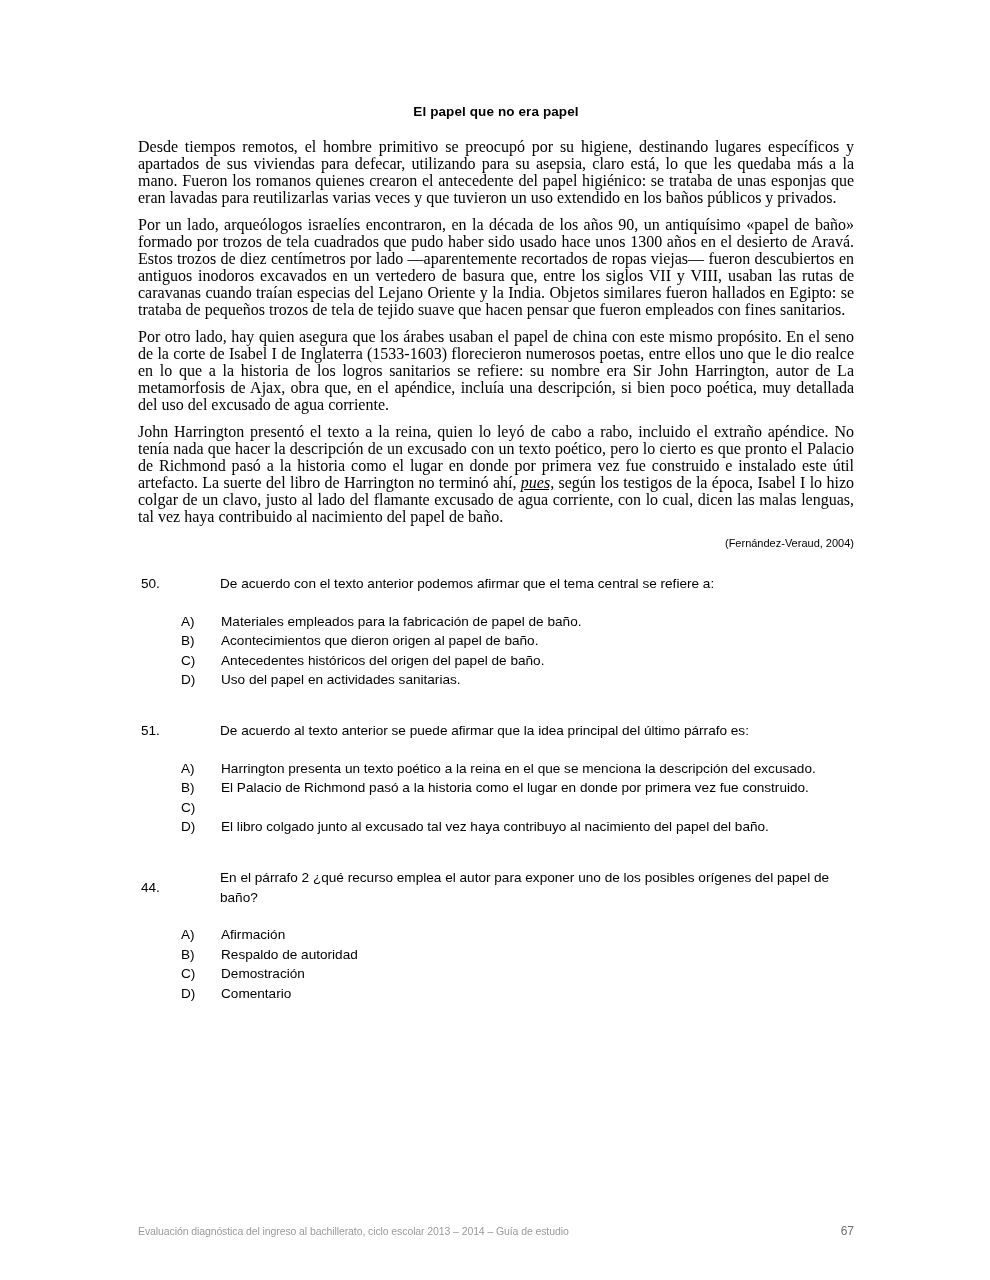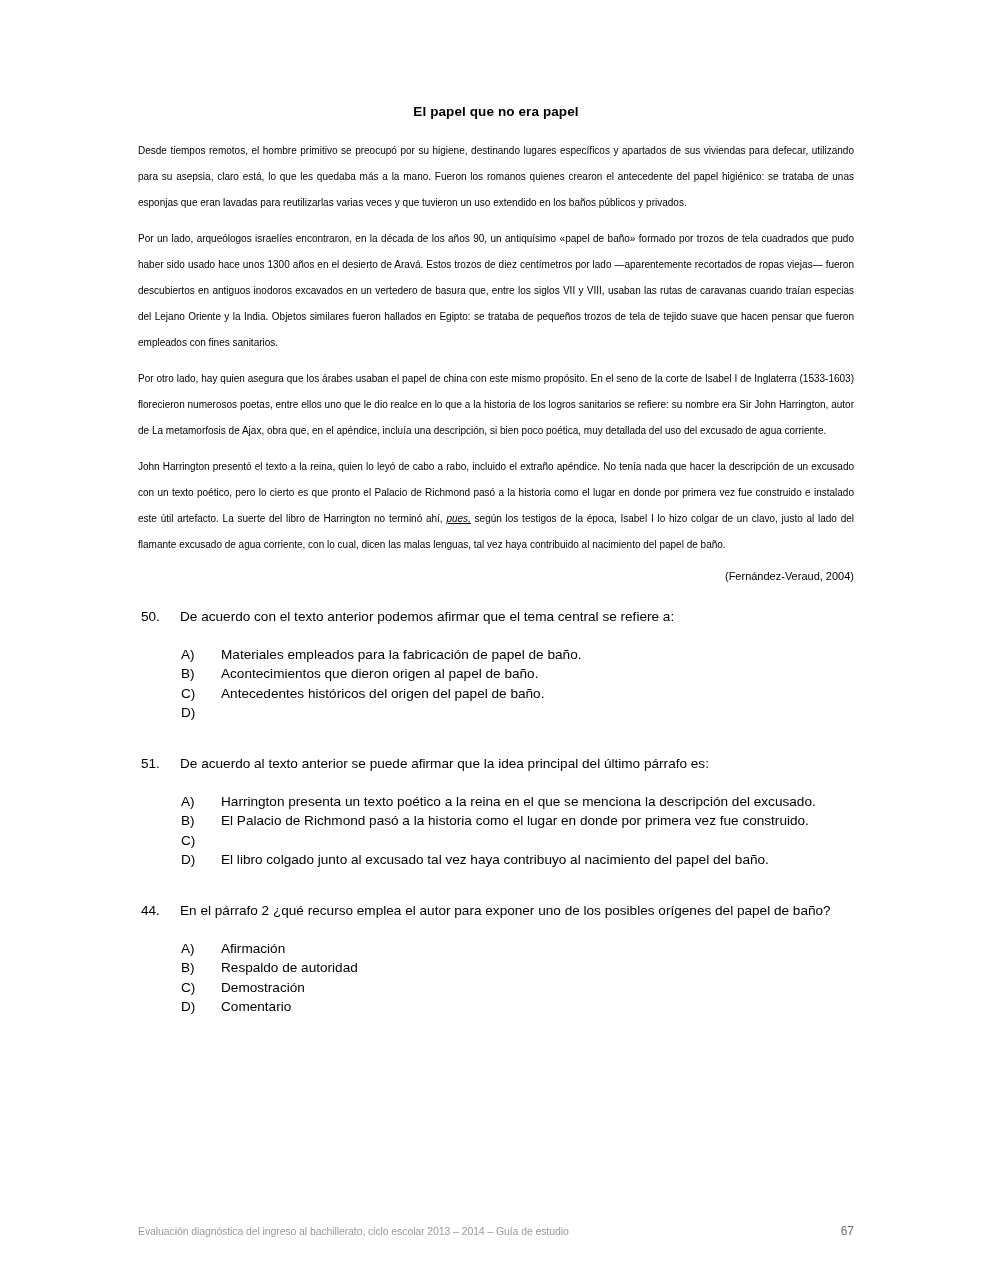--- a/index.html
+++ b/index.html
@@ -36,26 +36,27 @@
   .article-title {
     font-size: 13.5px;
     font-weight: bold;
     text-align: center;
     margin: 0 0 17px 0;
     line-height: 19px;
     letter-spacing: 0.1px;
   }
 
   .para {
-    font-size: 10px;
-    line-height: 26px;
+    font-size: 16px;
+    line-height: 17px;
     text-align: justify;
     text-justify: inter-word;
     margin: 0 0 10px 0;
     hyphens: none;
+    font-family: Liberation Serif, serif;
   }
 
   .para .pues {
     font-style: italic;
     text-decoration: underline;
   }
 
   .citation {
     font-size: 11px;
     text-align: right;
@@ -81,21 +82,21 @@
     flex: 0 0 42px;
     text-align: left;
     padding-left: 3px;
     box-sizing: border-box;
   }
   .q-text {
     flex: 1 1 auto;
     text-align: justify;
     text-justify: inter-word;
   }
-  .q-text.nojustify { text-align: left; }
+  .q-text.nojustify { text-align: left; margin-left: 40px; }
 
   .options {
     margin-top: 18px;
   }
   .option-row {
     display: flex;
     align-items: flex-start;
     font-size: 13.6px;
     line-height: 19.6px;
     padding-left: 43px;
@@ -167,20 +168,21 @@
         <div class="option-row">
           <span class="opt-letter">B)</span>
           <span class="opt-text nojustify">Acontecimientos que dieron origen al papel de baño.</span>
         </div>
         <div class="option-row">
           <span class="opt-letter">C)</span>
           <span class="opt-text nojustify">Antecedentes históricos del origen del papel de baño.</span>
         </div>
         <div class="option-row">
           <span class="opt-letter">D)</span>
+          <span class="opt-text nojustify">Uso del papel en actividades sanitarias.</span>
         </div>
       </div>
     </div>
 
     <div class="question-block q51">
       <div class="question-row">
         <span class="q-num">51.</span>
         <span class="q-text nojustify">De acuerdo al texto anterior se puede afirmar que la idea principal del último párrafo es:</span>
       </div>
       <div class="options">

